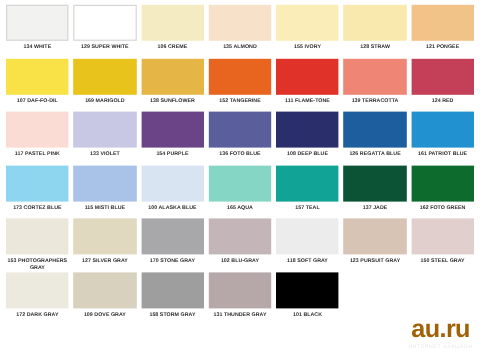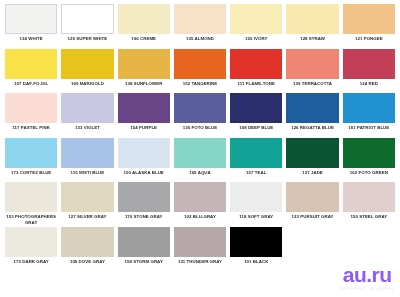--- a/index.html
+++ b/index.html
@@ -71,21 +71,21 @@
     position: absolute;
     right: 6px;
     bottom: 6px;
     z-index: 1;
     text-align: center;
     user-select: none;
   }
   #watermark .wm-main {
     font-size: 21px;
     font-weight: 700;
-    color: #8b5cf6;
+    color: #a16207;
     letter-spacing: -0.5px;
     line-height: 20px;
   }
   #watermark .wm-sub {
     font-size: 4.2px;
     color: #e8e8e8;
     letter-spacing: 0.6px;
     margin-top: 1px;
   }
 </style>

